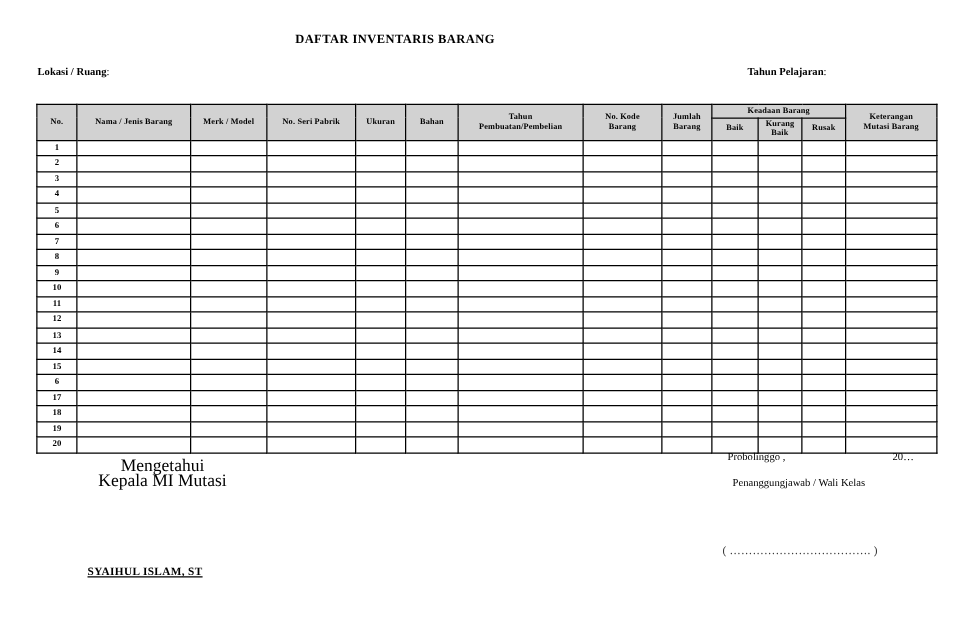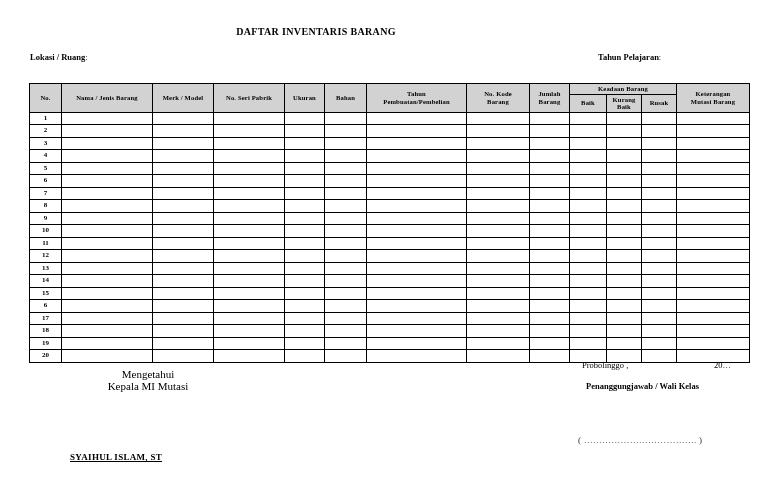--- a/index.html
+++ b/index.html
@@ -117,23 +117,23 @@
   
   .footer {
     position: absolute;
     left: 0;
     top: 355px;
     width: 768px;
     height: 140px;
   }
   .foot-left {
     position: absolute;
-    left: 92px;
+    left: 74px;
     top: 13px;
-    font-size: 11px;
+    font-size: 14px;
     line-height: 12px;
     text-align: left;
   }
   .foot-left .ctr {
     display: block;
     text-align: center;
     width: 112px;
   }
   .signer-name {
     position: absolute;
@@ -158,21 +158,20 @@
     top: 5px;
     font-size: 8.5px;
     white-space: nowrap;
   }
   .foot-right-role {
     position: absolute;
     left: 586px;
     top: 26px;
     font-size: 8.5px;
     white-space: nowrap;
-    font-weight: bold;
   }
   .foot-right-blank {
     position: absolute;
     left: 578px;
     top: 80px;
     font-size: 9px;
     letter-spacing: 0.2px;
     white-space: nowrap;
     color: #333;
   }

